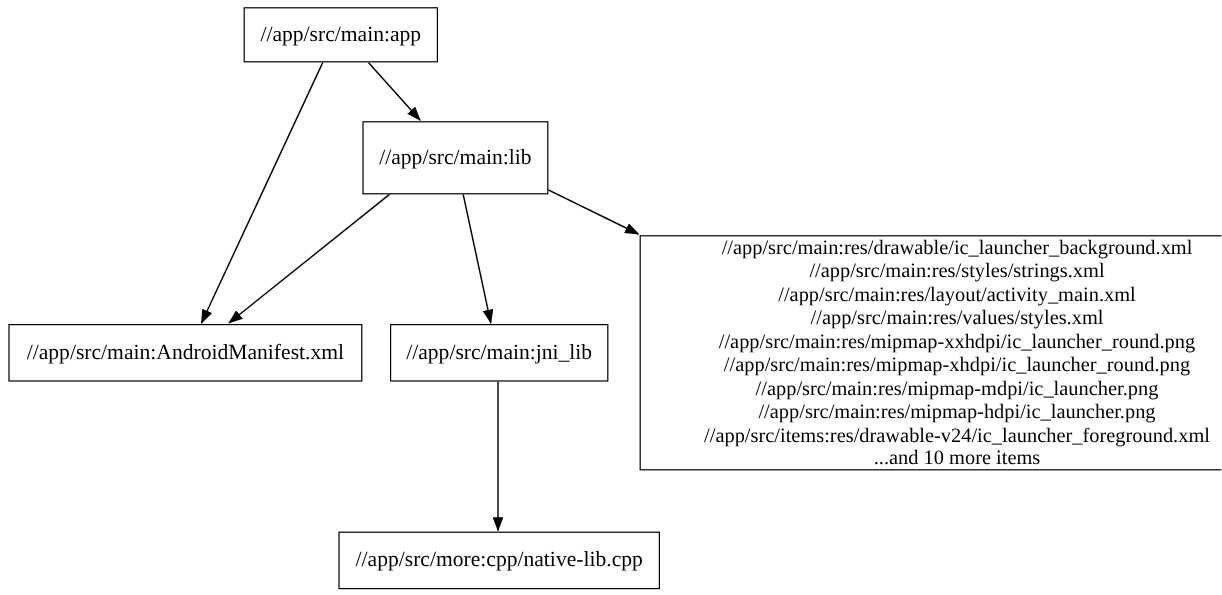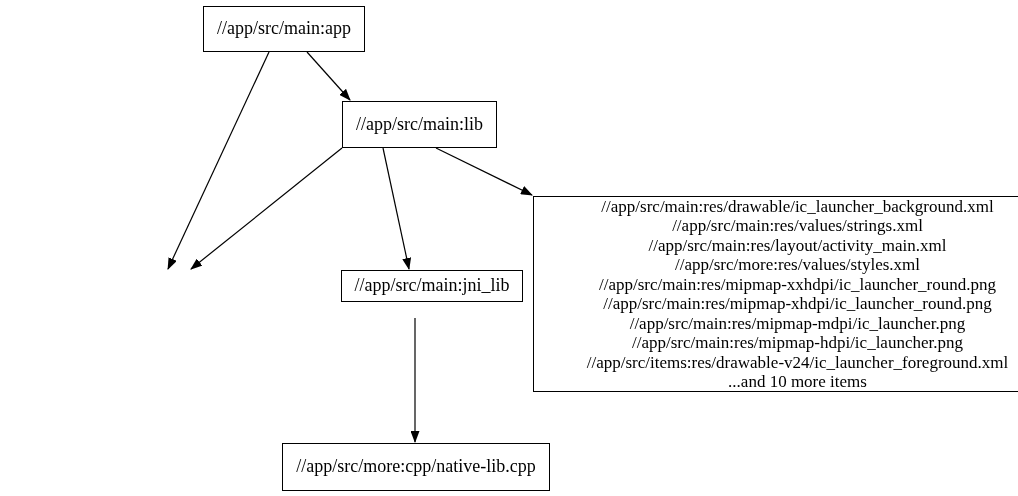--- a/index.html
+++ b/index.html
@@ -62,34 +62,37 @@
     <line x1="342" y1="148" x2="191" y2="269" stroke="#000000" stroke-width="1.2" marker-end="url(#arrow)"></line>
     <line x1="383" y1="148" x2="409" y2="269" stroke="#000000" stroke-width="1.2" marker-end="url(#arrow)"></line>
     <line x1="436" y1="148" x2="532" y2="195" stroke="#000000" stroke-width="1.2" marker-end="url(#arrow)"></line>
     <line x1="415" y1="318" x2="415" y2="442" stroke="#000000" stroke-width="1.2" marker-end="url(#arrow)"></line>
   </svg>
 
   <div class="node" style="left:203px; top:6px; width:162px; height:46px;">
     <span>//app/src/main:app</span>
   </div>
 
-  <div class="node" style="left:302px; top:101px; width:155px; height:47px;margin-left:40px;">
+  <div class="node" style="left:302px; top:101px; width:155px; height:61px;">
     <span>//app/src/main:lib</span>
   </div>
 
+  <div class="node" style="left:7px; top:270px; width:295px; height:48px;">
+    <span>//app/src/main:AndroidManifest.xml</span>
+  </div>
 
-  <div class="node" style="left:341px; top:270px; width:182px; height:32px;">
+  <div class="node" style="left:325px; top:270px; width:182px; height:48px;">
     <span>//app/src/main:jni_lib</span>
   </div>
 
   <div class="node multiline" style="left:533px; top:196px; width:529px; height:196px;">
     <span class="line">//app/src/main:res/drawable/ic_launcher_background.xml</span>
-    <span class="line">//app/src/main:res/values/strings.xml</span>
+    <span class="line">//app/src/main:res/styles/strings.xml</span>
     <span class="line">//app/src/main:res/layout/activity_main.xml</span>
-    <span class="line">//app/src/more:res/values/styles.xml</span>
+    <span class="line">//app/src/main:res/values/styles.xml</span>
     <span class="line">//app/src/main:res/mipmap-xxhdpi/ic_launcher_round.png</span>
     <span class="line">//app/src/main:res/mipmap-xhdpi/ic_launcher_round.png</span>
     <span class="line">//app/src/main:res/mipmap-mdpi/ic_launcher.png</span>
     <span class="line">//app/src/main:res/mipmap-hdpi/ic_launcher.png</span>
     <span class="line">//app/src/items:res/drawable-v24/ic_launcher_foreground.xml</span>
     <span class="line">...and 10 more items</span>
   </div>
 
   <div class="node" style="left:282px; top:443px; width:268px; height:48px;">
     <span>//app/src/more:cpp/native-lib.cpp</span>

